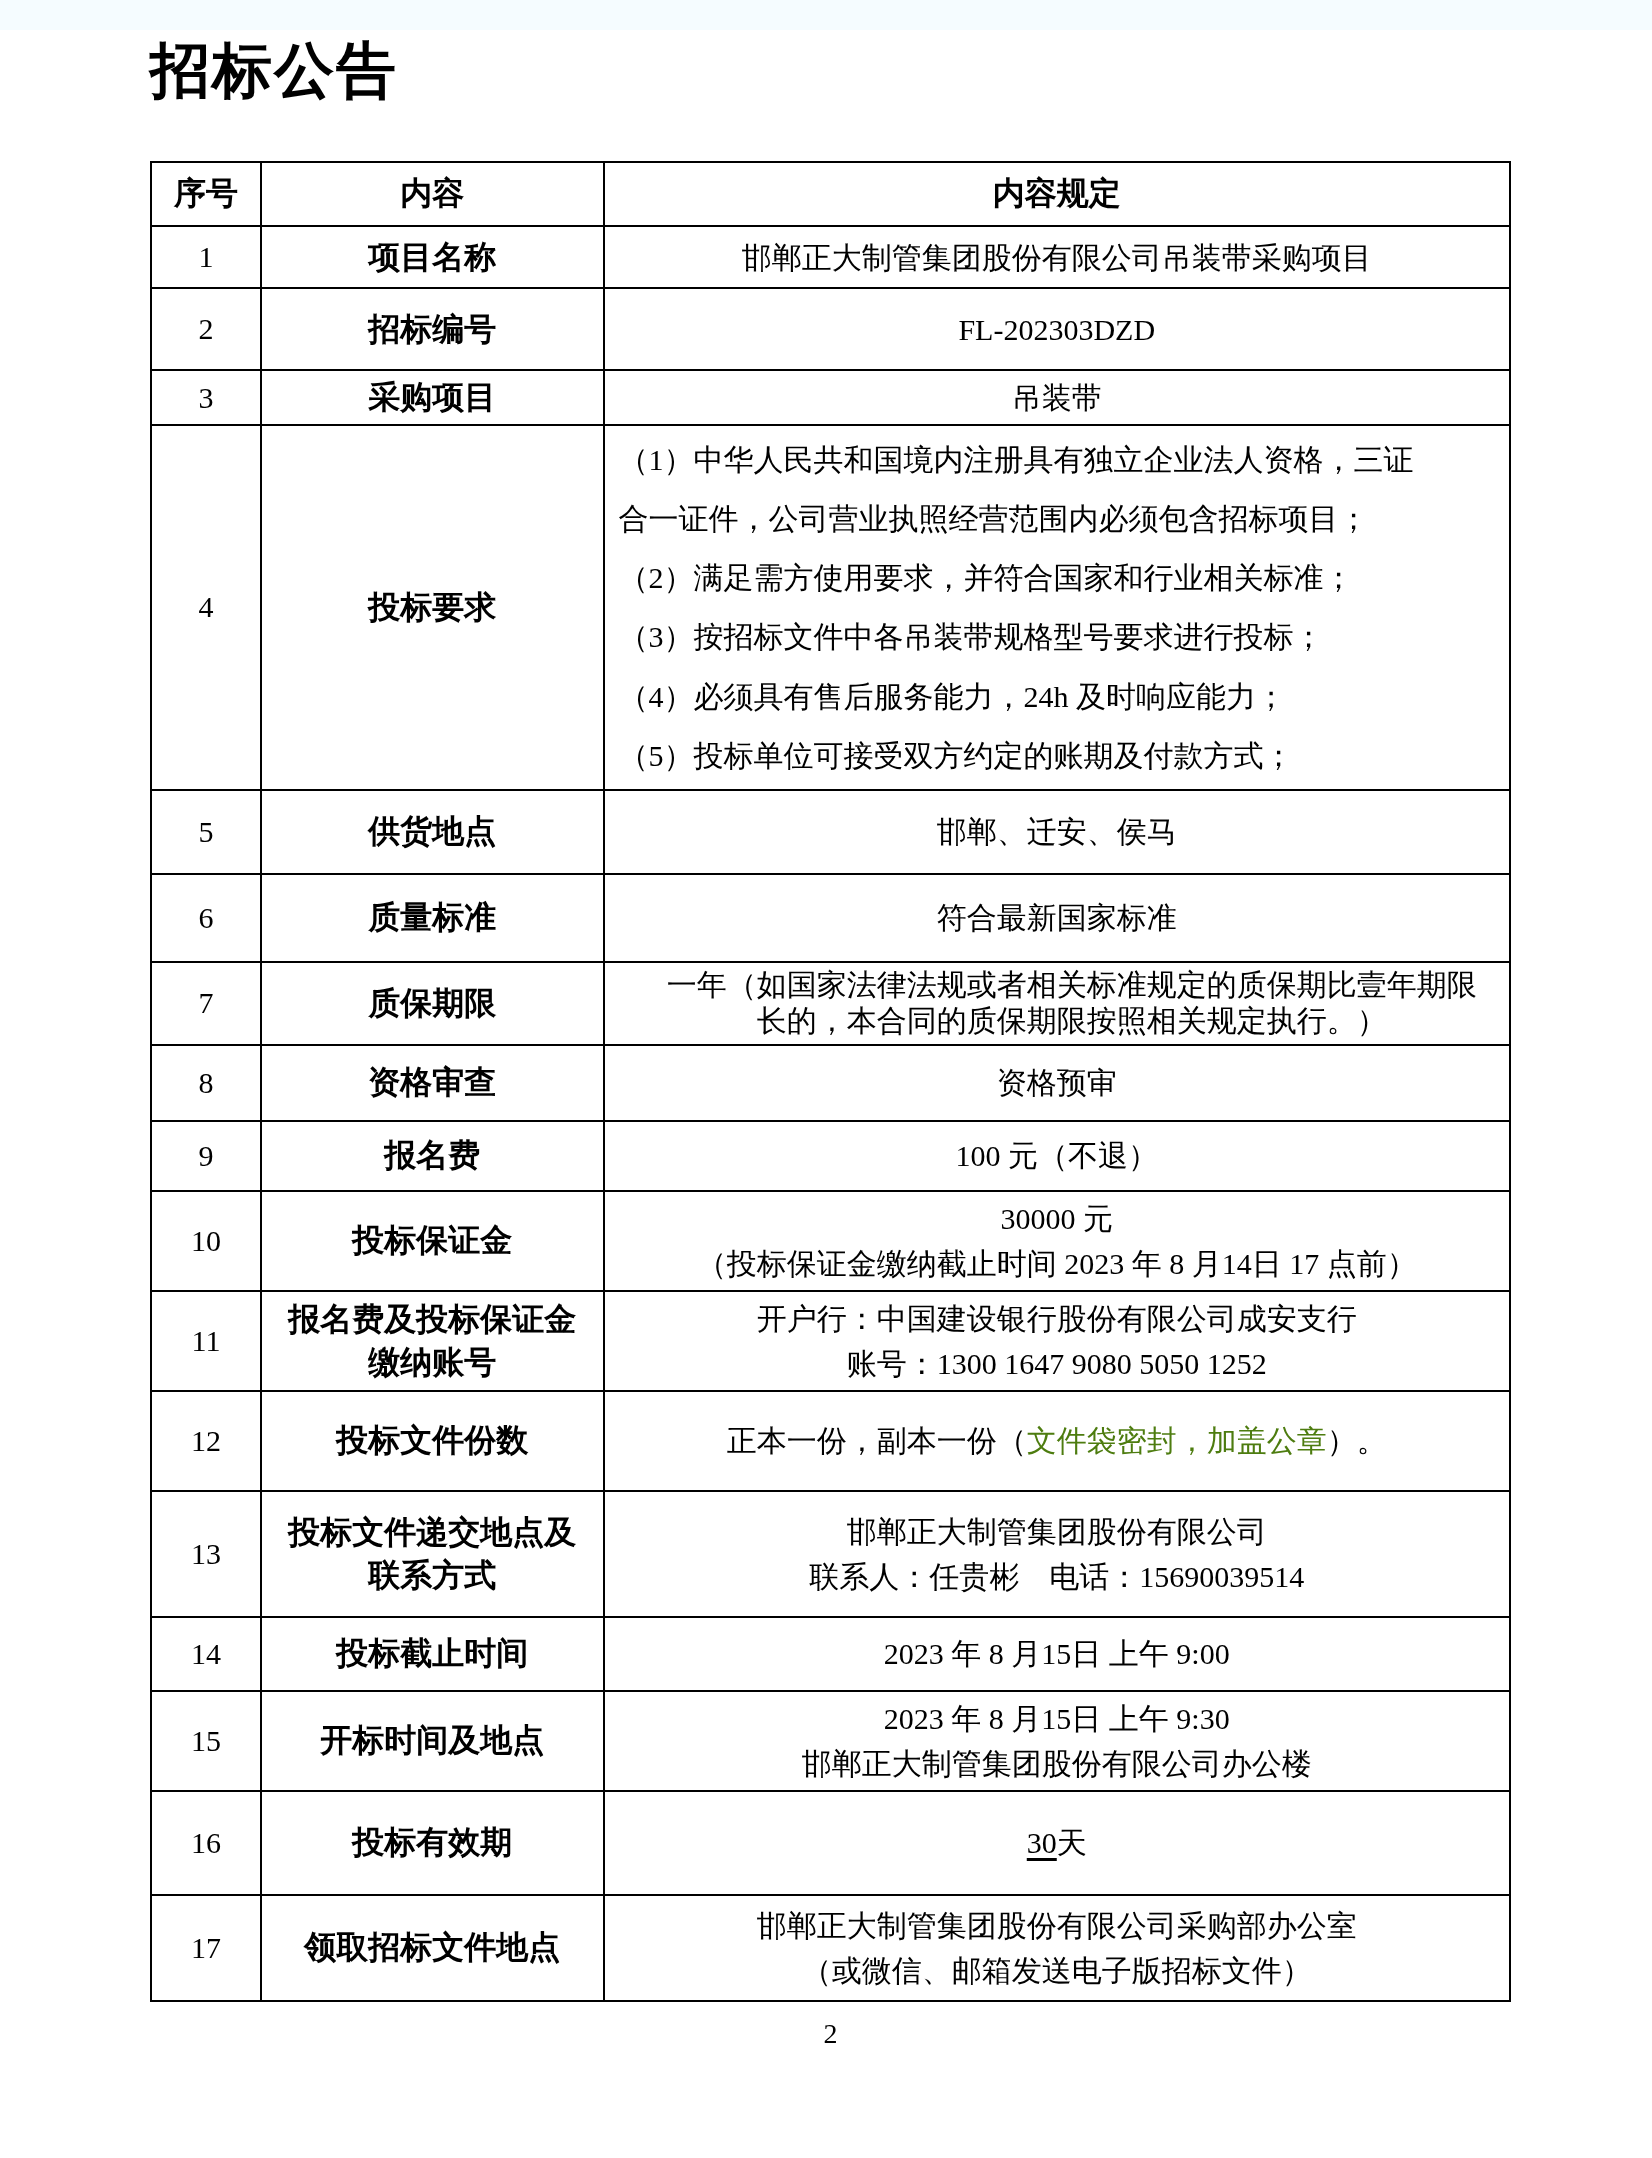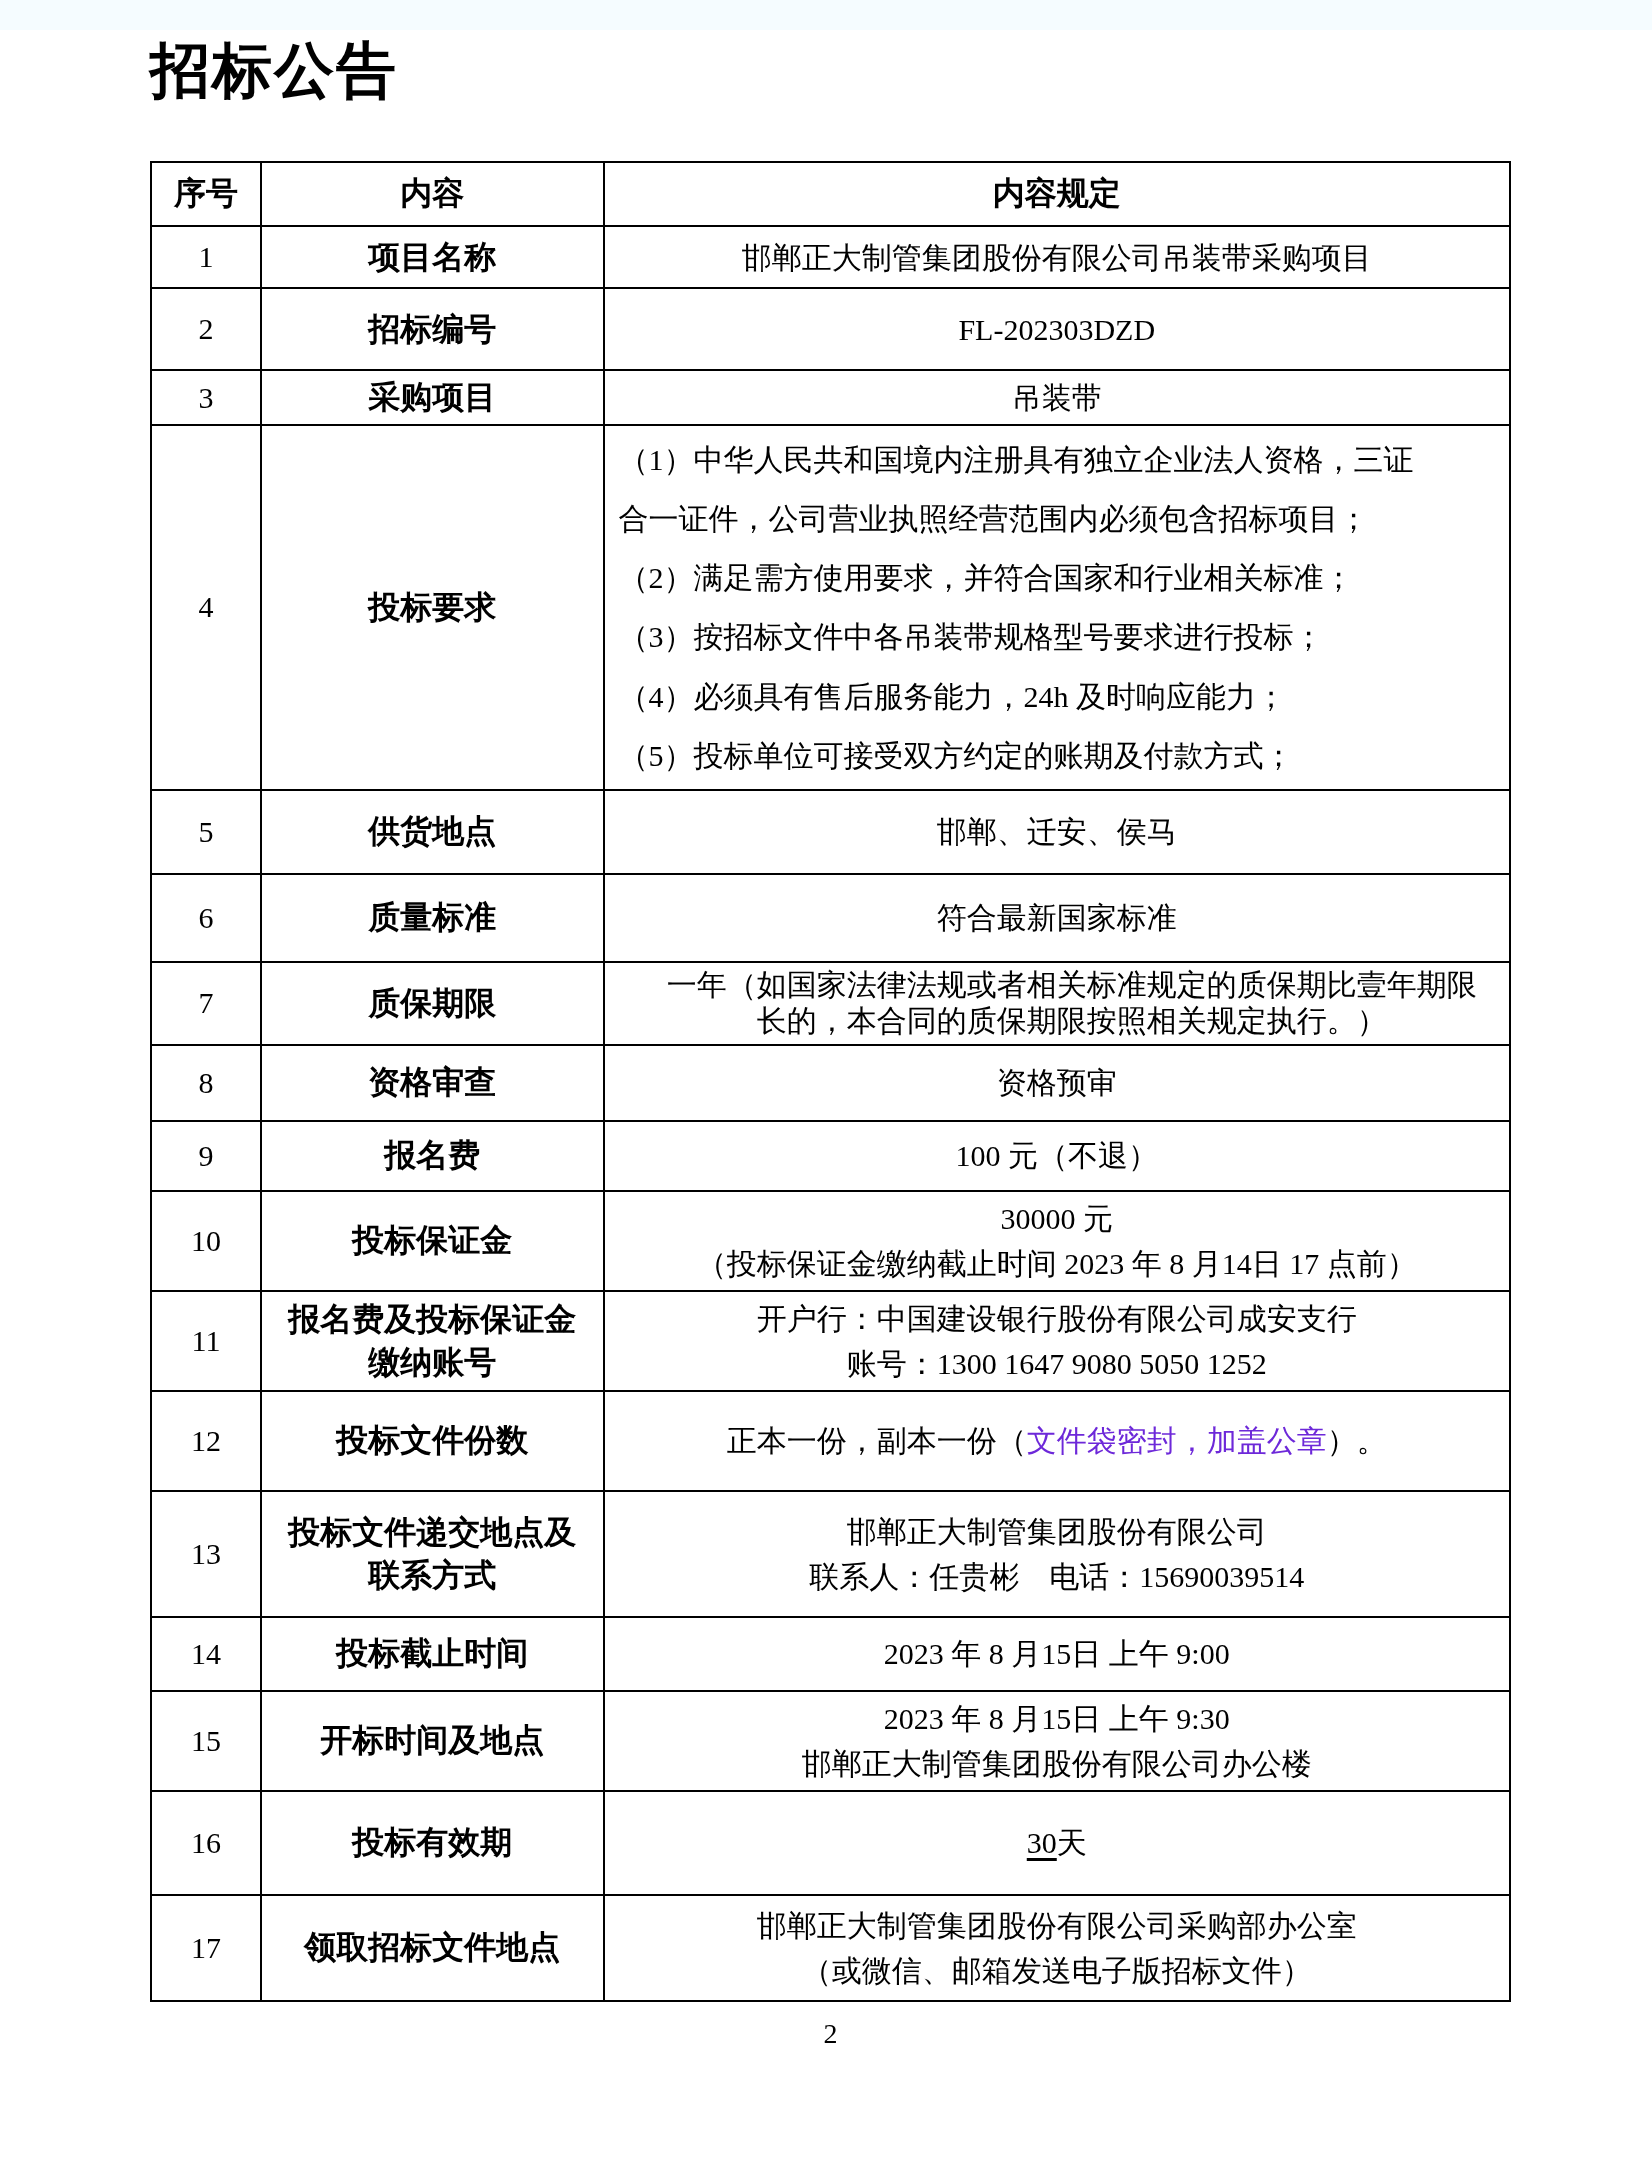--- a/index.html
+++ b/index.html
@@ -193,21 +193,21 @@
         <td class="seq-cell">11</td>
         <td class="label-cell">报名费及投标保证金
 缴纳账号</td>
         <td class="value-cell">开户行：中国建设银行股份有限公司成安支行
 账号：1300 1647 9080 5050 1252</td>
       </tr>
 
       <tr class="r12">
         <td class="seq-cell">12</td>
         <td class="label-cell">投标文件份数</td>
-        <td class="value-cell"><span>正本一份，副本一份（</span><span class="red" style="color: #6d28d9;">文件袋密封，加盖公章</span><span>）。</span></td>
+        <td class="value-cell"><span>正本一份，副本一份（</span><span class="red" style="color: #4d7c0f;">文件袋密封，加盖公章</span><span>）。</span></td>
       </tr>
 
       <tr class="r13">
         <td class="seq-cell">13</td>
         <td class="label-cell">投标文件递交地点及
 联系方式</td>
         <td class="value-cell">邯郸正大制管集团股份有限公司
 联系人：任贵彬　电话：15690039514</td>
       </tr>
 

